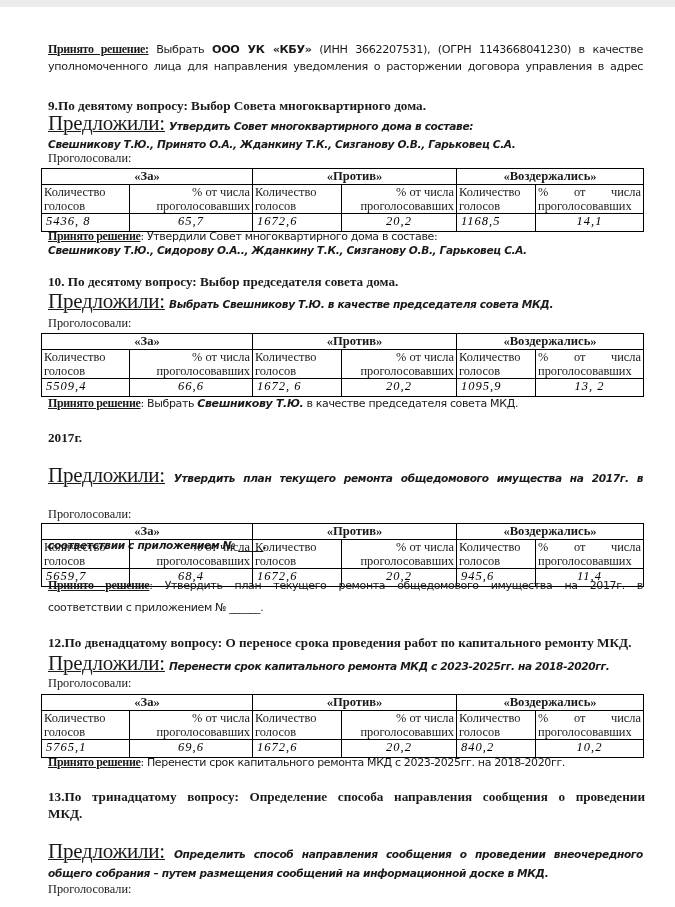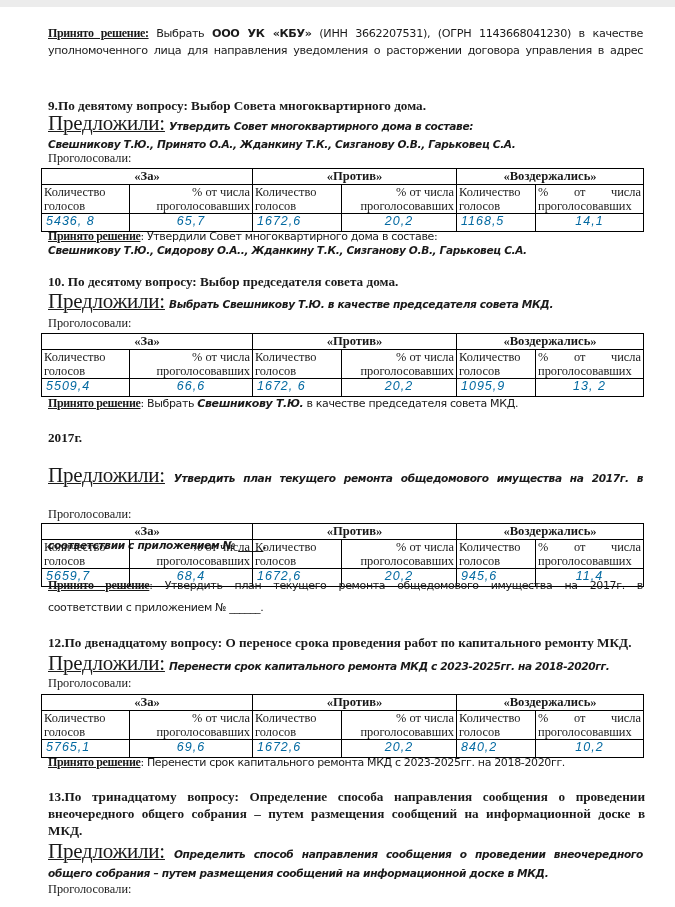--- a/index.html
+++ b/index.html
@@ -16,31 +16,31 @@
   .prop-label { font-family:"Liberation Serif", serif; font-size:21px; text-decoration:underline; text-decoration-thickness:1px; letter-spacing:-0.2px; }
   .prop-text { font-family:"DejaVu Sans", sans-serif; font-style:italic; font-weight:bold; font-size:10.6px; letter-spacing:-0.35px; }
   .names { font-family:"DejaVu Sans", sans-serif; font-style:italic; font-weight:bold; font-size:10.6px; letter-spacing:-0.35px; white-space:nowrap; }
   .voted { font-family:"Liberation Serif", serif; font-size:12.3px; }
   table.vt { position:absolute; left:41px; width:602px; border-collapse:collapse; table-layout:fixed; font-family:"Liberation Serif", serif; }
   table.vt td { border:1px solid #000000; padding:0 2px; font-size:12.4px; line-height:14px; vertical-align:top; }
   table.vt td.grp { text-align:center; font-weight:bold; font-size:12.6px; height:15px; }
   table.vt td.hcnt { text-align:left; }
   table.vt td.hpct { text-align:right; }
   table.vt td.hpct.just { text-align:justify; text-align-last:justify; }
-  table.vt td.val { height:17px; font-family:Liberation Sans, sans-serif; font-style:italic; color:#0369a1; font-size:12.5px; letter-spacing:1px; padding:0 4px; }
+  table.vt td.val { height:17px; font-family:Liberation Serif, serif; font-style:italic; color:#000000; font-size:12.5px; letter-spacing:1px; padding:0 4px; }
   td.val.c { text-align:center; }
   .decision { font-family:"DejaVu Sans", sans-serif; font-size:11px; white-space:nowrap; letter-spacing:-0.35px; }
   .decision .u { font-family:"Liberation Serif", serif; font-size:12px; }
 </style>
 </head>
 <body>
 
 <div class="topband"></div>
 
-<div class="abs para" style="left:48px; top:25px; width:595px;">
+<div class="abs para" style="left:48px; top:41px; width:595px;">
   <div style="text-align:justify; text-align-last:justify;">
     <span class="u" style="font-family:'Liberation Serif',serif; font-size:12px;">Принято решение:</span><span> Выбрать </span><span class="b">ООО УК «КБУ»</span><span> (ИНН 3662207531), (ОГРН 1143668041230) в качестве</span>
   </div>
   <div style="text-align:justify; text-align-last:justify;">уполномоченного лица для направления уведомления о расторжении договора управления в адрес</div>
 </div>
 
 <div class="abs qtitle" style="left:48px; top:97px;">9.По девятому вопросу: Выбор Совета многоквартирного дома.</div>
 <div class="abs proposal" style="left:48px; top:111px;">
   <span class="prop-label">Предложили:</span>
   <span class="prop-text">Утвердить Совет многоквартирного дома в составе:</span>
@@ -221,21 +221,20 @@
   </tr>
 </tbody>
   </table>
 
 <div class="abs decision" style="left:48px; top:755px;">
   <span class="u">Принято решение</span><span>: Перенести срок капитального ремонта МКД с 2023-2025гг. на 2018-2020гг.</span>
 </div>
 
 <div class="abs qtitle" style="left:48px; top:788px; width:597px;">
   <div style="text-align:justify; text-align-last:justify;">13.По тринадцатому вопросу: Определение способа направления сообщения о проведении</div>
-  <div style="text-align:justify; text-align-last:justify;">внеочередного общего собрания – путем размещения сообщений на информационной доске в</div>
   <div>МКД.</div>
 </div>
 <div class="abs proposal" style="left:48px; top:839px; width:595px; text-align:justify; text-align-last:justify;">
   <span class="prop-label">Предложили:</span>
   <span class="prop-text">Определить способ направления сообщения о проведении внеочередного</span>
 </div>
 <div class="abs names" style="left:48px; top:867px;">общего собрания – путем размещения сообщений на   информационной доске в МКД.</div>
 <div class="abs voted" style="left:48px; top:882px;">Проголосовали:</div>
 
 </body></html>

